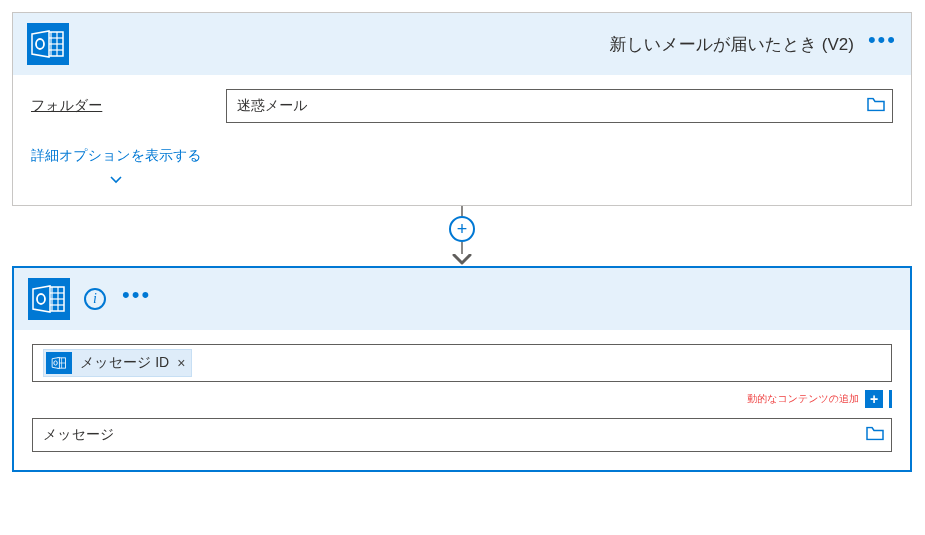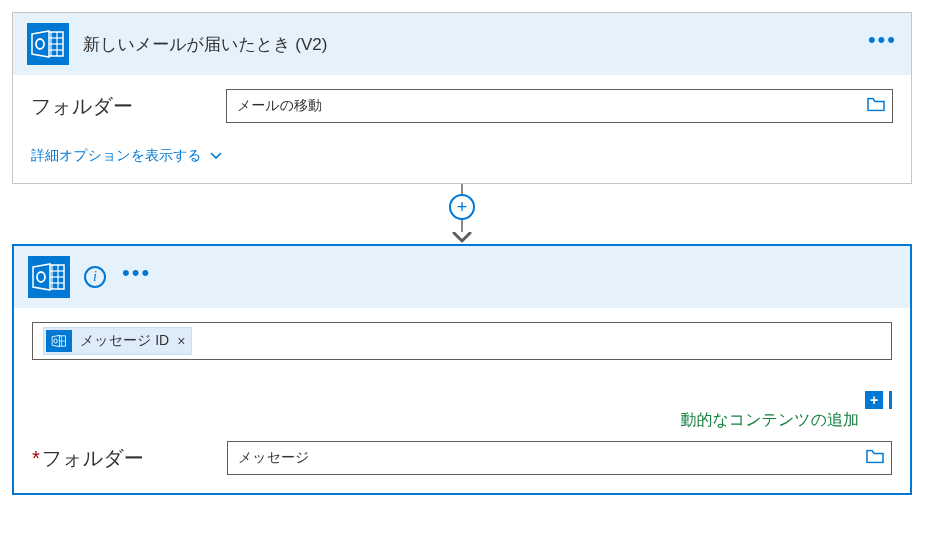--- a/index.html
+++ b/index.html
@@ -18,20 +18,21 @@
   }
   .card.selected {
     border: 2px solid #0078d4;
   }
   .card-header {
     display: flex;
     align-items: center;
     background: #e5f1fb;
     padding: 10px 14px;
     gap: 14px;
+    text-align: right;
   }
   .card-header .icon-slot {
     width: 42px;
     height: 42px;
     display: flex;
     align-items: center;
     justify-content: center;
   }
   .card-header .title {
     flex: 1;
@@ -68,22 +69,23 @@
   .card-body {
     padding: 14px 18px 18px 18px;
   }
   .row {
     display: flex;
     align-items: center;
     margin-bottom: 8px;
   }
   .row .label {
     width: 195px;
-    font-size: 20px;
+    font-size: 14px;
     color: #323130;
+    text-decoration: underline;
   }
   .row .label .req {
     color: #a80000;
     margin-right: 2px;
   }
   .row .field {
     flex: 1;
     position: relative;
   }
   .input-box {
@@ -126,37 +128,37 @@
     color: #444;
   }
   .adv-options {
     color: #0078d4;
     font-size: 14px;
     margin-top: 16px;
     display: inline-flex;
     align-items: center;
     gap: 8px;
     cursor: pointer;
+    flex-direction: column;
   }
   .adv-options .chev {
     font-size: 12px;
   }
   .dyn-row {
     display: flex;
     justify-content: flex-end;
     align-items: center;
     gap: 6px;
     margin-top: 6px;
     margin-bottom: 10px;
   }
   .dyn-link {
-    color: #15803d;
-    font-size: 16px;
-    cursor: pointer;
-    margin-top: 42px;
+    color: #ef4444;
+    font-size: 10px;
+    cursor: pointer;
   }
   .dyn-badge {
     width: 18px;
     height: 18px;
     background: #0078d4;
     color: #fff;
     display: flex;
     align-items: center;
     justify-content: center;
     font-size: 14px;
@@ -217,21 +219,21 @@
     <div class="title">新しいメールが届いたとき (V2)</div>
     <div class="actions">
       <div class="ellipsis">•••</div>
     </div>
   </div>
   <div class="card-body">
     <div class="row">
       <div class="label">フォルダー</div>
       <div class="field">
         <div class="input-box">
-          <span>メールの移動</span>
+          <span>迷惑メール</span>
           <span class="trailing-icon">
             <svg width="18" height="14" viewBox="0 0 18 14">
               <path d="M1 3 L1 13 L17 13 L17 4 L8 4 L6 1 L1 1 Z" fill="none" stroke="#0078d4" stroke-width="1.5"></path>
             </svg>
           </span>
         </div>
       </div>
     </div>
     <div class="adv-options">
       <span>詳細オプションを表示する</span>
@@ -298,21 +300,20 @@
       </div>
     </div>
 
     <div class="dyn-row">
       <span class="dyn-link">動的なコンテンツの追加</span>
       <span class="dyn-badge">+</span>
       <span class="dyn-bar"></span>
     </div>
 
     <div class="row" style="margin-bottom:0;">
-      <div class="label"><span class="req">*</span><span>フォルダー</span></div>
       <div class="field">
         <div class="input-box">
           <span>メッセージ</span>
           <span class="trailing-icon">
             <svg width="18" height="14" viewBox="0 0 18 14">
               <path d="M1 3 L1 13 L17 13 L17 4 L8 4 L6 1 L1 1 Z" fill="none" stroke="#0078d4" stroke-width="1.5"></path>
             </svg>
           </span>
         </div>
       </div>

